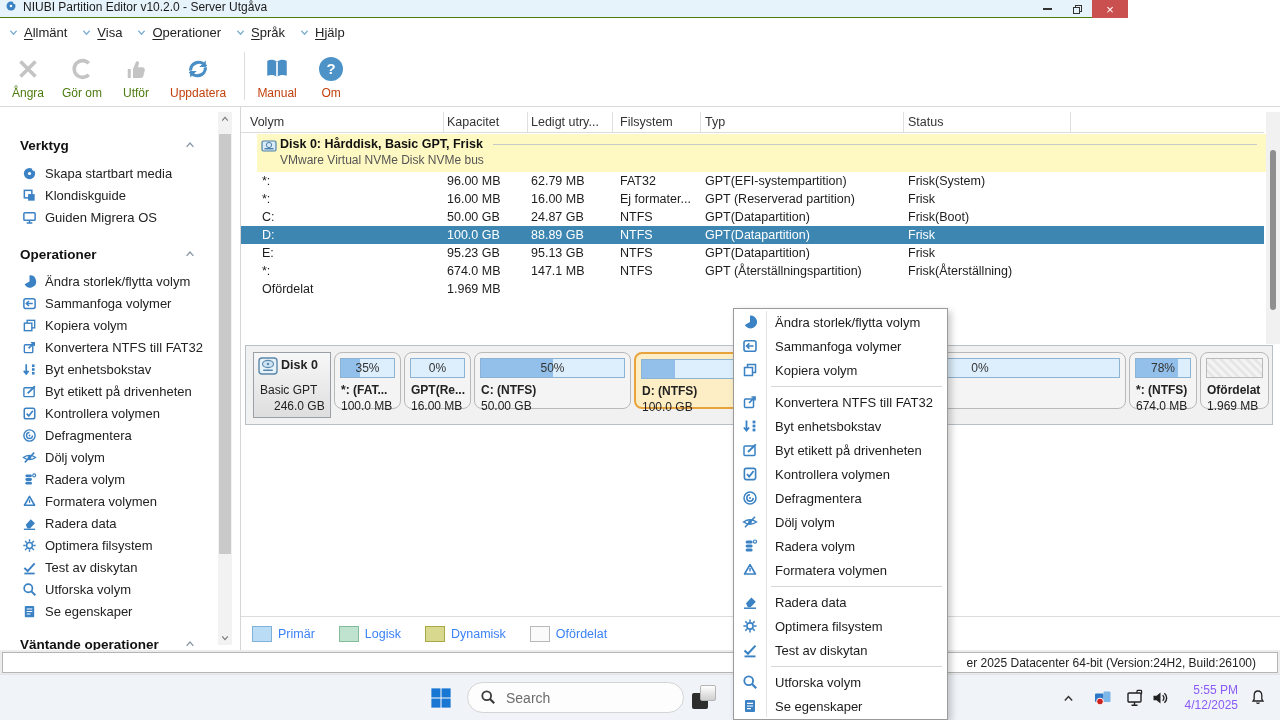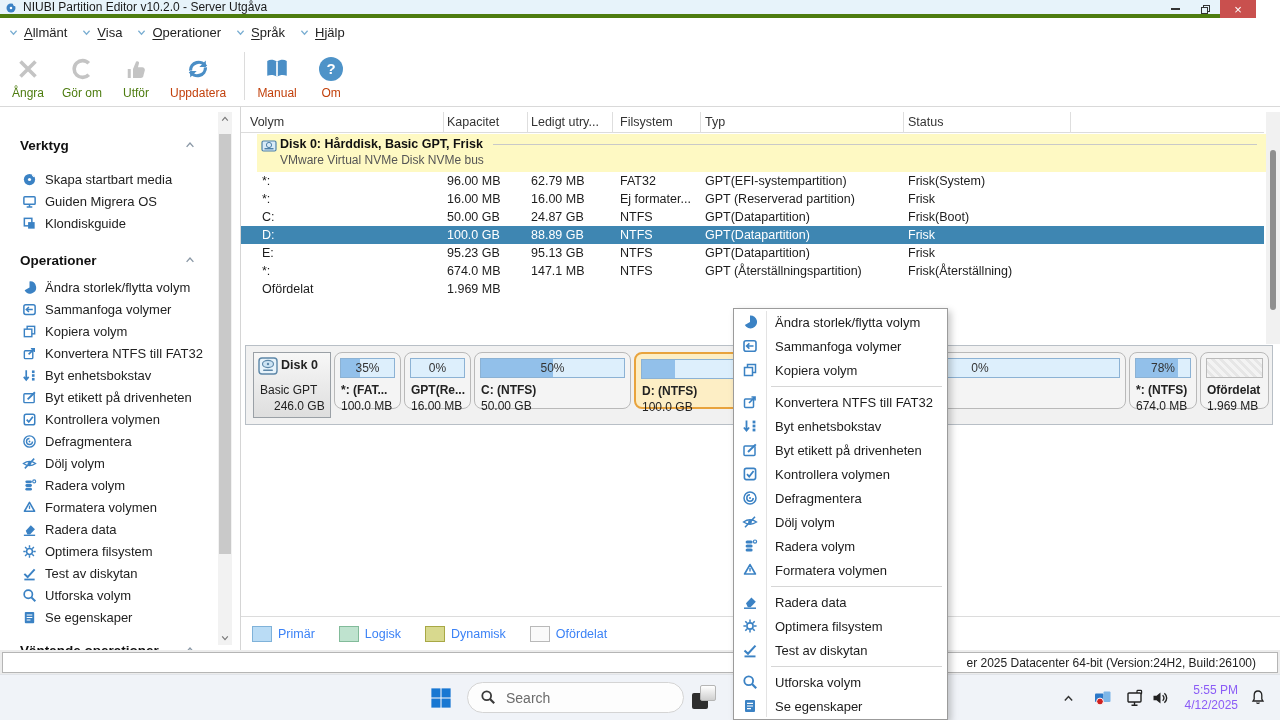--- a/index.html
+++ b/index.html
@@ -2,21 +2,21 @@
 <html><head>
 <meta charset="utf-8">
 <style>
   *{margin:0;padding:0;box-sizing:border-box}
   html,body{width:1280px;height:720px;overflow:hidden}
   body{font-family:"Liberation Sans",sans-serif;background:#fff;position:relative;color:#222}
   svg{display:block}
   u{text-decoration:underline;text-underline-offset:2px}
 
   
-  .titlebar{position:absolute;left:0;top:0;width:1256px;height:18px;background:#e7f3fa;border-bottom:4px solid #4d7c0f;display:flex;align-items:flex-end;font-size:12px;color:#1a1a1a}
+  .titlebar{position:absolute;left:0;top:0;width:1128px;height:18px;background:#e7f3fa;border-bottom:1px solid #4d7c0f;display:flex;align-items:flex-start;font-size:12px;color:#1a1a1a}
   .titlebar .appicon{margin:0 6px 0 5px}
   .win-ctrls{position:absolute;right:0;top:0;height:18px;display:flex;align-items:stretch}
   .wbtn{width:30px;display:flex;align-items:center;justify-content:center;color:#333}
   .wbtn.close{width:36px;background:#c9504e;color:#fff;font-size:13px;line-height:1}
   .min-glyph{width:9px;height:2px;background:#333}
   .restore-glyph{position:relative;width:9px;height:9px}
   .restore-glyph i{position:absolute;border:1px solid #333;background:#e7f3fa}
   .restore-glyph i.b{left:2px;top:0;width:7px;height:7px}
   .restore-glyph i.f{left:0;top:2px;width:7px;height:7px}
 
@@ -366,38 +366,38 @@
 </div>
 
 <div class="sidebar">
   <div class="side-content">
     <div class="side-h" style="margin-top:14px">
         <span>Verktyg</span>
         <svg width="12" height="12">
           <use href="#s-chev-up"></use>
         </svg>
       </div>
-    <div style="margin-top:13px">
+    <div style="margin-top:7px">
       <div class="side-item">
           <svg>
             <use href="#s-cd"></use>
           </svg>
           <span>Skapa startbart media</span>
         </div>
       <div class="side-item">
           <svg>
+            <use href="#s-clone"></use>
+          </svg>
+          <span>Klondiskguide</span>
+        </div>
+      <div class="side-item">
+          <svg>
             <use href="#s-migrate"></use>
           </svg>
           <span>Guiden Migrera OS</span>
-        </div>
-      <div class="side-item">
-          <svg>
-            <use href="#s-clone"></use>
-          </svg>
-          <span>Klondiskguide</span>
         </div>
     </div>
     <div class="side-h" style="margin-top:16px">
         <span>Operationer</span>
         <svg width="12" height="12">
           <use href="#s-chev-up"></use>
         </svg>
       </div>
     <div style="margin-top:6px">
       <div class="side-item">

